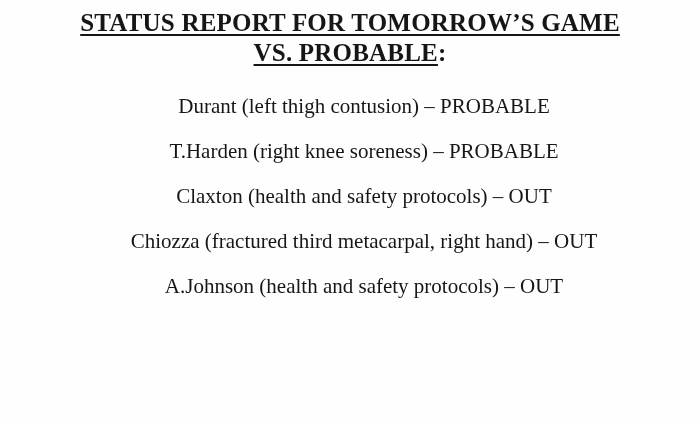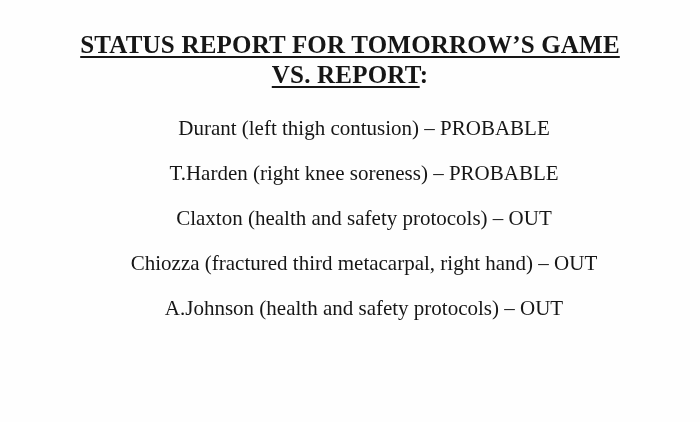--- a/index.html
+++ b/index.html
@@ -12,21 +12,21 @@
     background: #fefefe;
     overflow: hidden;
   }
   .page {
     width: 700px;
     height: 422px;
     background: #fefefe;
     color: #161616;
     font-family: "Liberation Serif", "DejaVu Serif", serif;
     box-sizing: border-box;
-    padding-top: 30px;
+    padding-top: 8px;
   }
   .title {
     margin: 0;
     text-align: center;
     font-size: 25px;
     font-weight: bold;
     line-height: 30px;
     letter-spacing: 0.2px;
   }
   .title .u {
@@ -47,21 +47,21 @@
   .entry {
     white-space: nowrap;
   }
 </style>
 </head>
 <body>
 
 <div class="page">
   <h1 class="title">
     <span class="u">STATUS REPORT FOR TOMORROW’S GAME</span><br>
-    <span class="u">VS. REPORT</span><span>:</span>
+    <span class="u">VS. PROBABLE</span><span>:</span>
   </h1>
 
   <div class="entries">
 
       <div class="entry">Durant (left thigh contusion) – PROBABLE</div>
 
       <div class="entry">T.Harden (right knee soreness) – PROBABLE</div>
 
 
       <div class="entry">Claxton (health and safety protocols) – OUT</div>

